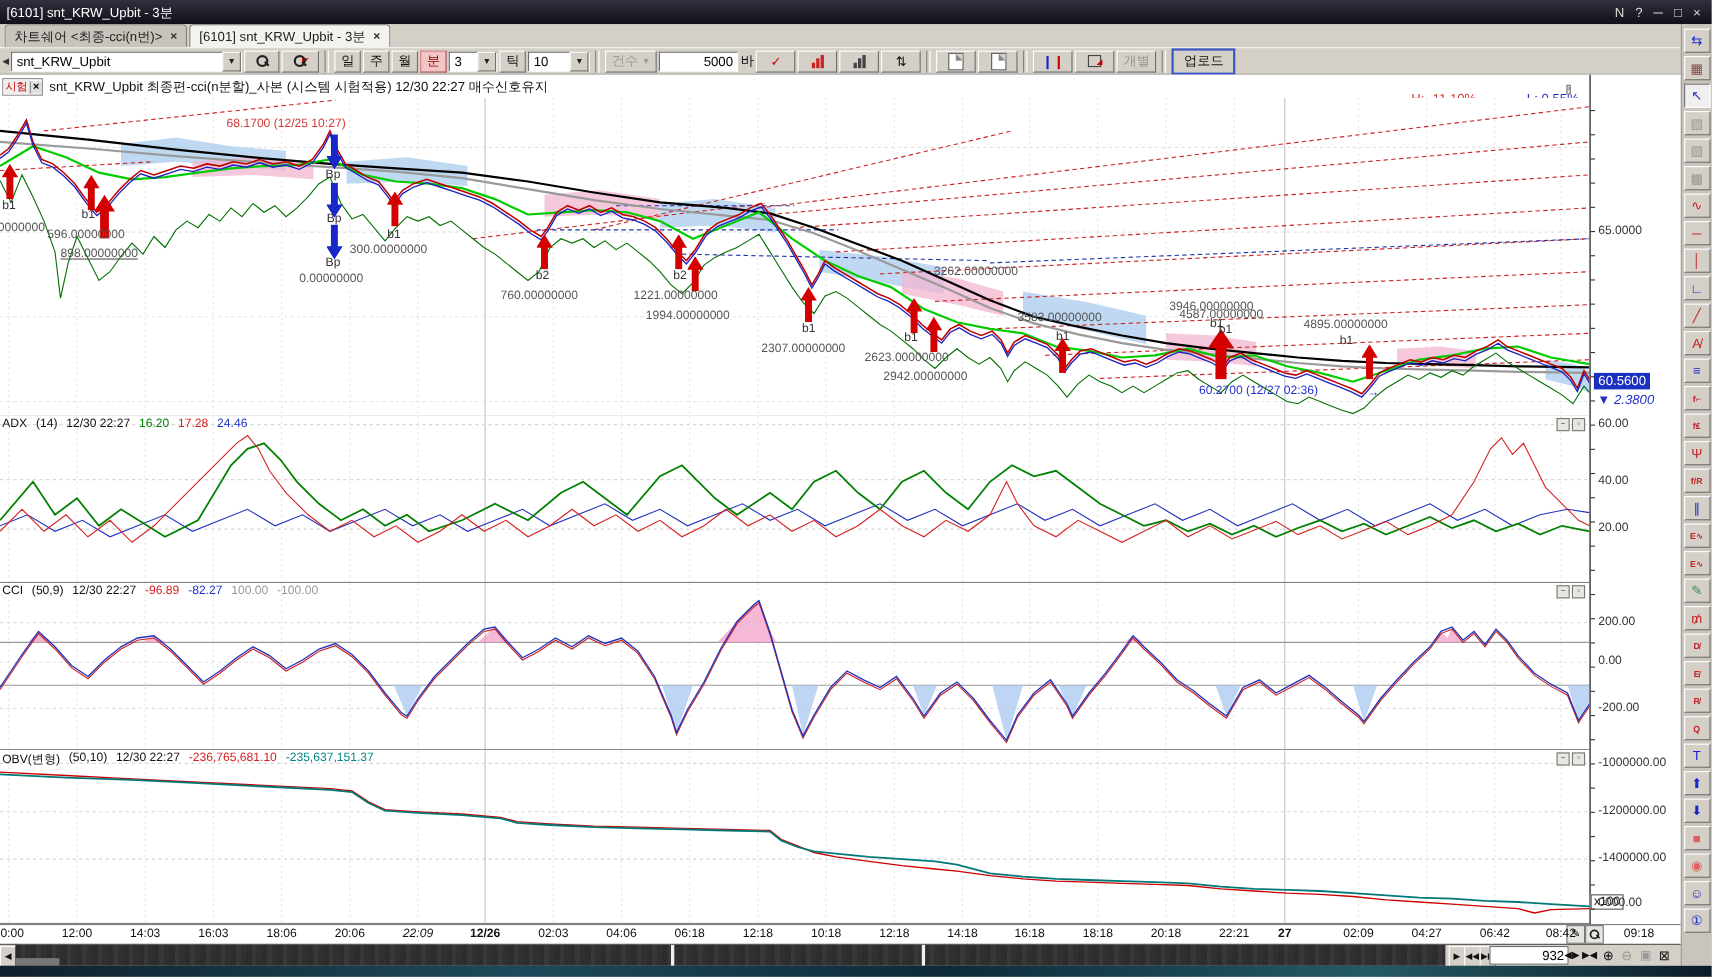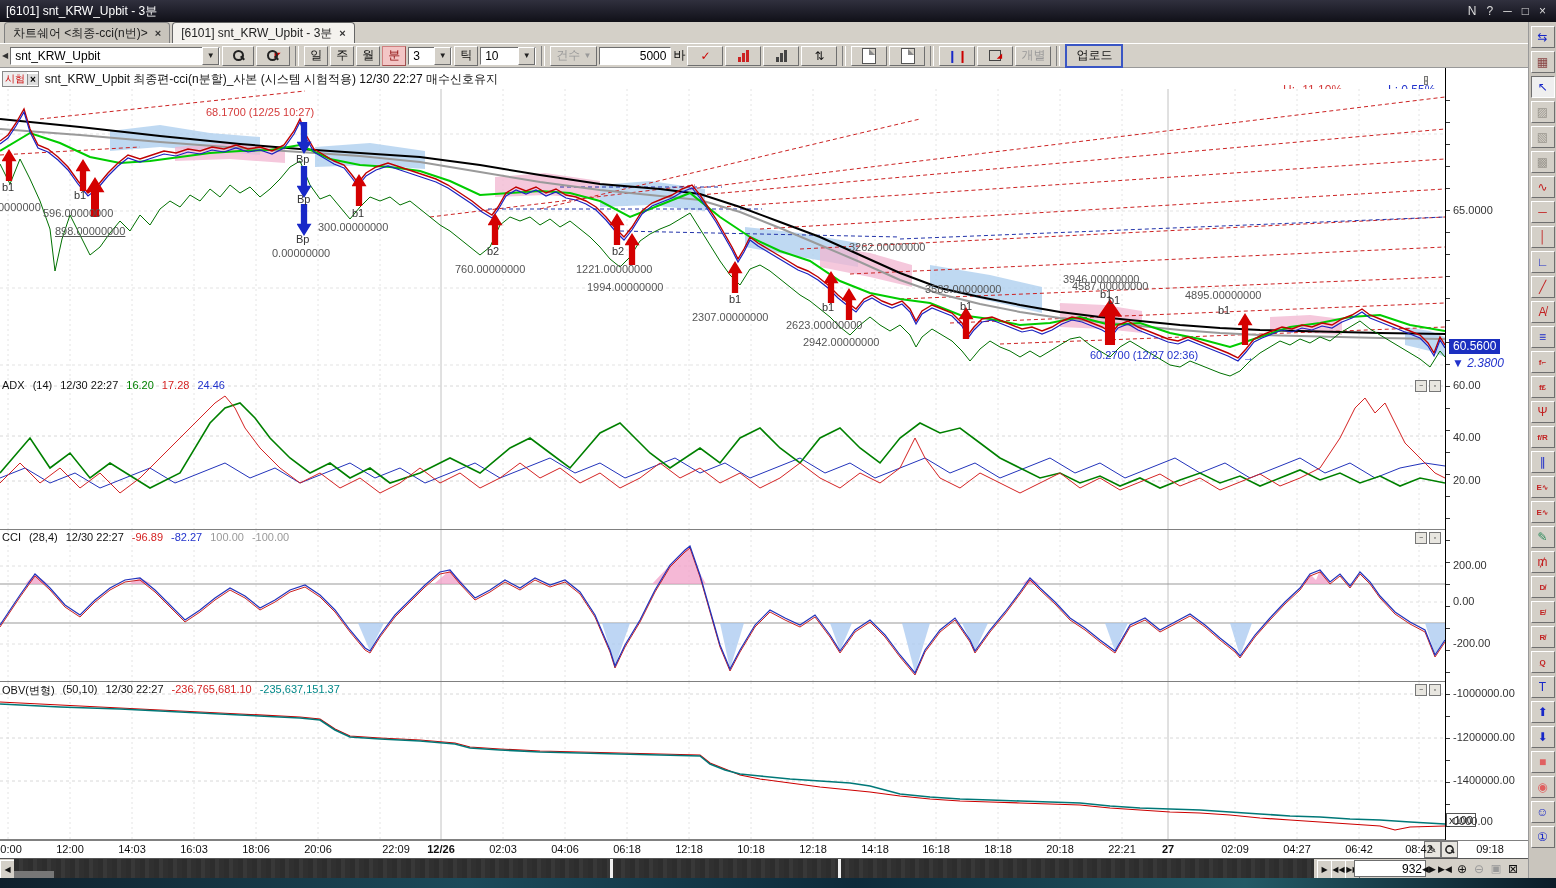--- a/index.html
+++ b/index.html
@@ -410,21 +410,21 @@
         <polygon points="902,93 915,143 930,93" fill="#a8c8f0" fill-opacity="0.75"></polygon>
         <polygon points="962,93 975,121 988,93" fill="#a8c8f0" fill-opacity="0.75"></polygon>
         <polygon points="1105,93 1115,121 1128,93" fill="#a8c8f0" fill-opacity="0.75"></polygon>
         <polygon points="1230,93 1240,126 1252,93" fill="#a8c8f0" fill-opacity="0.75"></polygon>
         <polygon points="1425,93 1435,125 1445,110 1445,93" fill="#a8c8f0" fill-opacity="0.75"></polygon>
         <polyline points="0,95 10,80 20,65 35,44 50,58 65,75 80,85 95,70 110,58 125,50 140,48 155,60 170,75 185,90 200,80 215,68 230,58 245,66 260,78 275,70 290,60 305,55 320,65 335,80 350,100 365,118 370,121 380,105 395,85 410,70 425,55 440,42 450,40 460,52 475,68 490,60 505,50 520,58 535,48 550,55 565,50 580,62 595,85 610,120 615,136 625,115 640,90 655,60 670,35 685,20 690,16 700,45 710,80 720,115 730,139 740,120 755,95 770,80 785,88 800,95 815,85 830,105 840,121 855,100 870,90 885,105 900,125 915,143 925,120 940,100 955,88 970,110 975,121 990,100 1005,82 1020,62 1030,48 1040,58 1055,72 1070,88 1085,98 1100,110 1115,121 1130,95 1145,88 1160,100 1175,92 1190,84 1205,95 1220,108 1235,120 1240,126 1255,105 1270,88 1285,72 1300,58 1310,44 1320,40 1330,52 1340,44 1350,56 1360,42 1370,52 1380,66 1395,82 1410,92 1425,100 1435,125 1445,110" fill="none" stroke="#cc2222" stroke-width="1" transform="translate(0,2)"></polyline>
         <polyline points="0,95 10,80 20,65 35,44 50,58 65,75 80,85 95,70 110,58 125,50 140,48 155,60 170,75 185,90 200,80 215,68 230,58 245,66 260,78 275,70 290,60 305,55 320,65 335,80 350,100 365,118 370,121 380,105 395,85 410,70 425,55 440,42 450,40 460,52 475,68 490,60 505,50 520,58 535,48 550,55 565,50 580,62 595,85 610,120 615,136 625,115 640,90 655,60 670,35 685,20 690,16 700,45 710,80 720,115 730,139 740,120 755,95 770,80 785,88 800,95 815,85 830,105 840,121 855,100 870,90 885,105 900,125 915,143 925,120 940,100 955,88 970,110 975,121 990,100 1005,82 1020,62 1030,48 1040,58 1055,72 1070,88 1085,98 1100,110 1115,121 1130,95 1145,88 1160,100 1175,92 1190,84 1205,95 1220,108 1235,120 1240,126 1255,105 1270,88 1285,72 1300,58 1310,44 1320,40 1330,52 1340,44 1350,56 1360,42 1370,52 1380,66 1395,82 1410,92 1425,100 1435,125 1445,110" fill="none" stroke="#2233bb" stroke-width="1.2"></polyline>
       </svg>
     <div class="phead">
         <span>CCI</span>
-        <span>(28,4)</span>
+        <span>(50,9)</span>
         <span>12/30 22:27</span>
         <span style="color: rgb(212, 34, 34);">-96.89</span>
         <span style="color: rgb(34, 51, 204);">-82.27</span>
         <span style="color: rgb(153, 153, 153);">100.00</span>
         <span style="color: rgb(153, 153, 153);">-100.00</span>
       </div>
     <div class="pbtns">
         <span class="pbtn">−</span>
         <span class="pbtn">▫</span>
       </div>
@@ -531,21 +531,21 @@
   <span class="minitool" style="left:1424px;">✎</span>
   <span class="minitool" style="left:1441px;">
       <span class="mag" style="transform:scale(.8);"></span>
     </span>
 <span class="xlabel" style="left: 8px;">10:00</span>
     <span class="xlabel" style="left: 70px;">12:00</span>
     <span class="xlabel" style="left: 132px;">14:03</span>
     <span class="xlabel" style="left: 194px;">16:03</span>
     <span class="xlabel" style="left: 256px;">18:06</span>
     <span class="xlabel" style="left: 318px;">20:06</span>
-    <span class="xlabel" style="left: 396px;">22:09</span>
+    <span class="xlabel" style="left: 380px; font-style: italic;">22:09</span>
     <span class="xlabel bold" style="left: 441px;">12/26</span>
     <span class="xlabel" style="left: 503px;">02:03</span>
     <span class="xlabel" style="left: 565px;">04:06</span>
     <span class="xlabel" style="left: 627px;">06:18</span>
     <span class="xlabel" style="left: 689px;">12:18</span>
     <span class="xlabel" style="left: 751px;">10:18</span>
     <span class="xlabel" style="left: 813px;">12:18</span>
     <span class="xlabel" style="left: 875px;">14:18</span>
     <span class="xlabel" style="left: 936px;">16:18</span>
     <span class="xlabel" style="left: 998px;">18:18</span>

